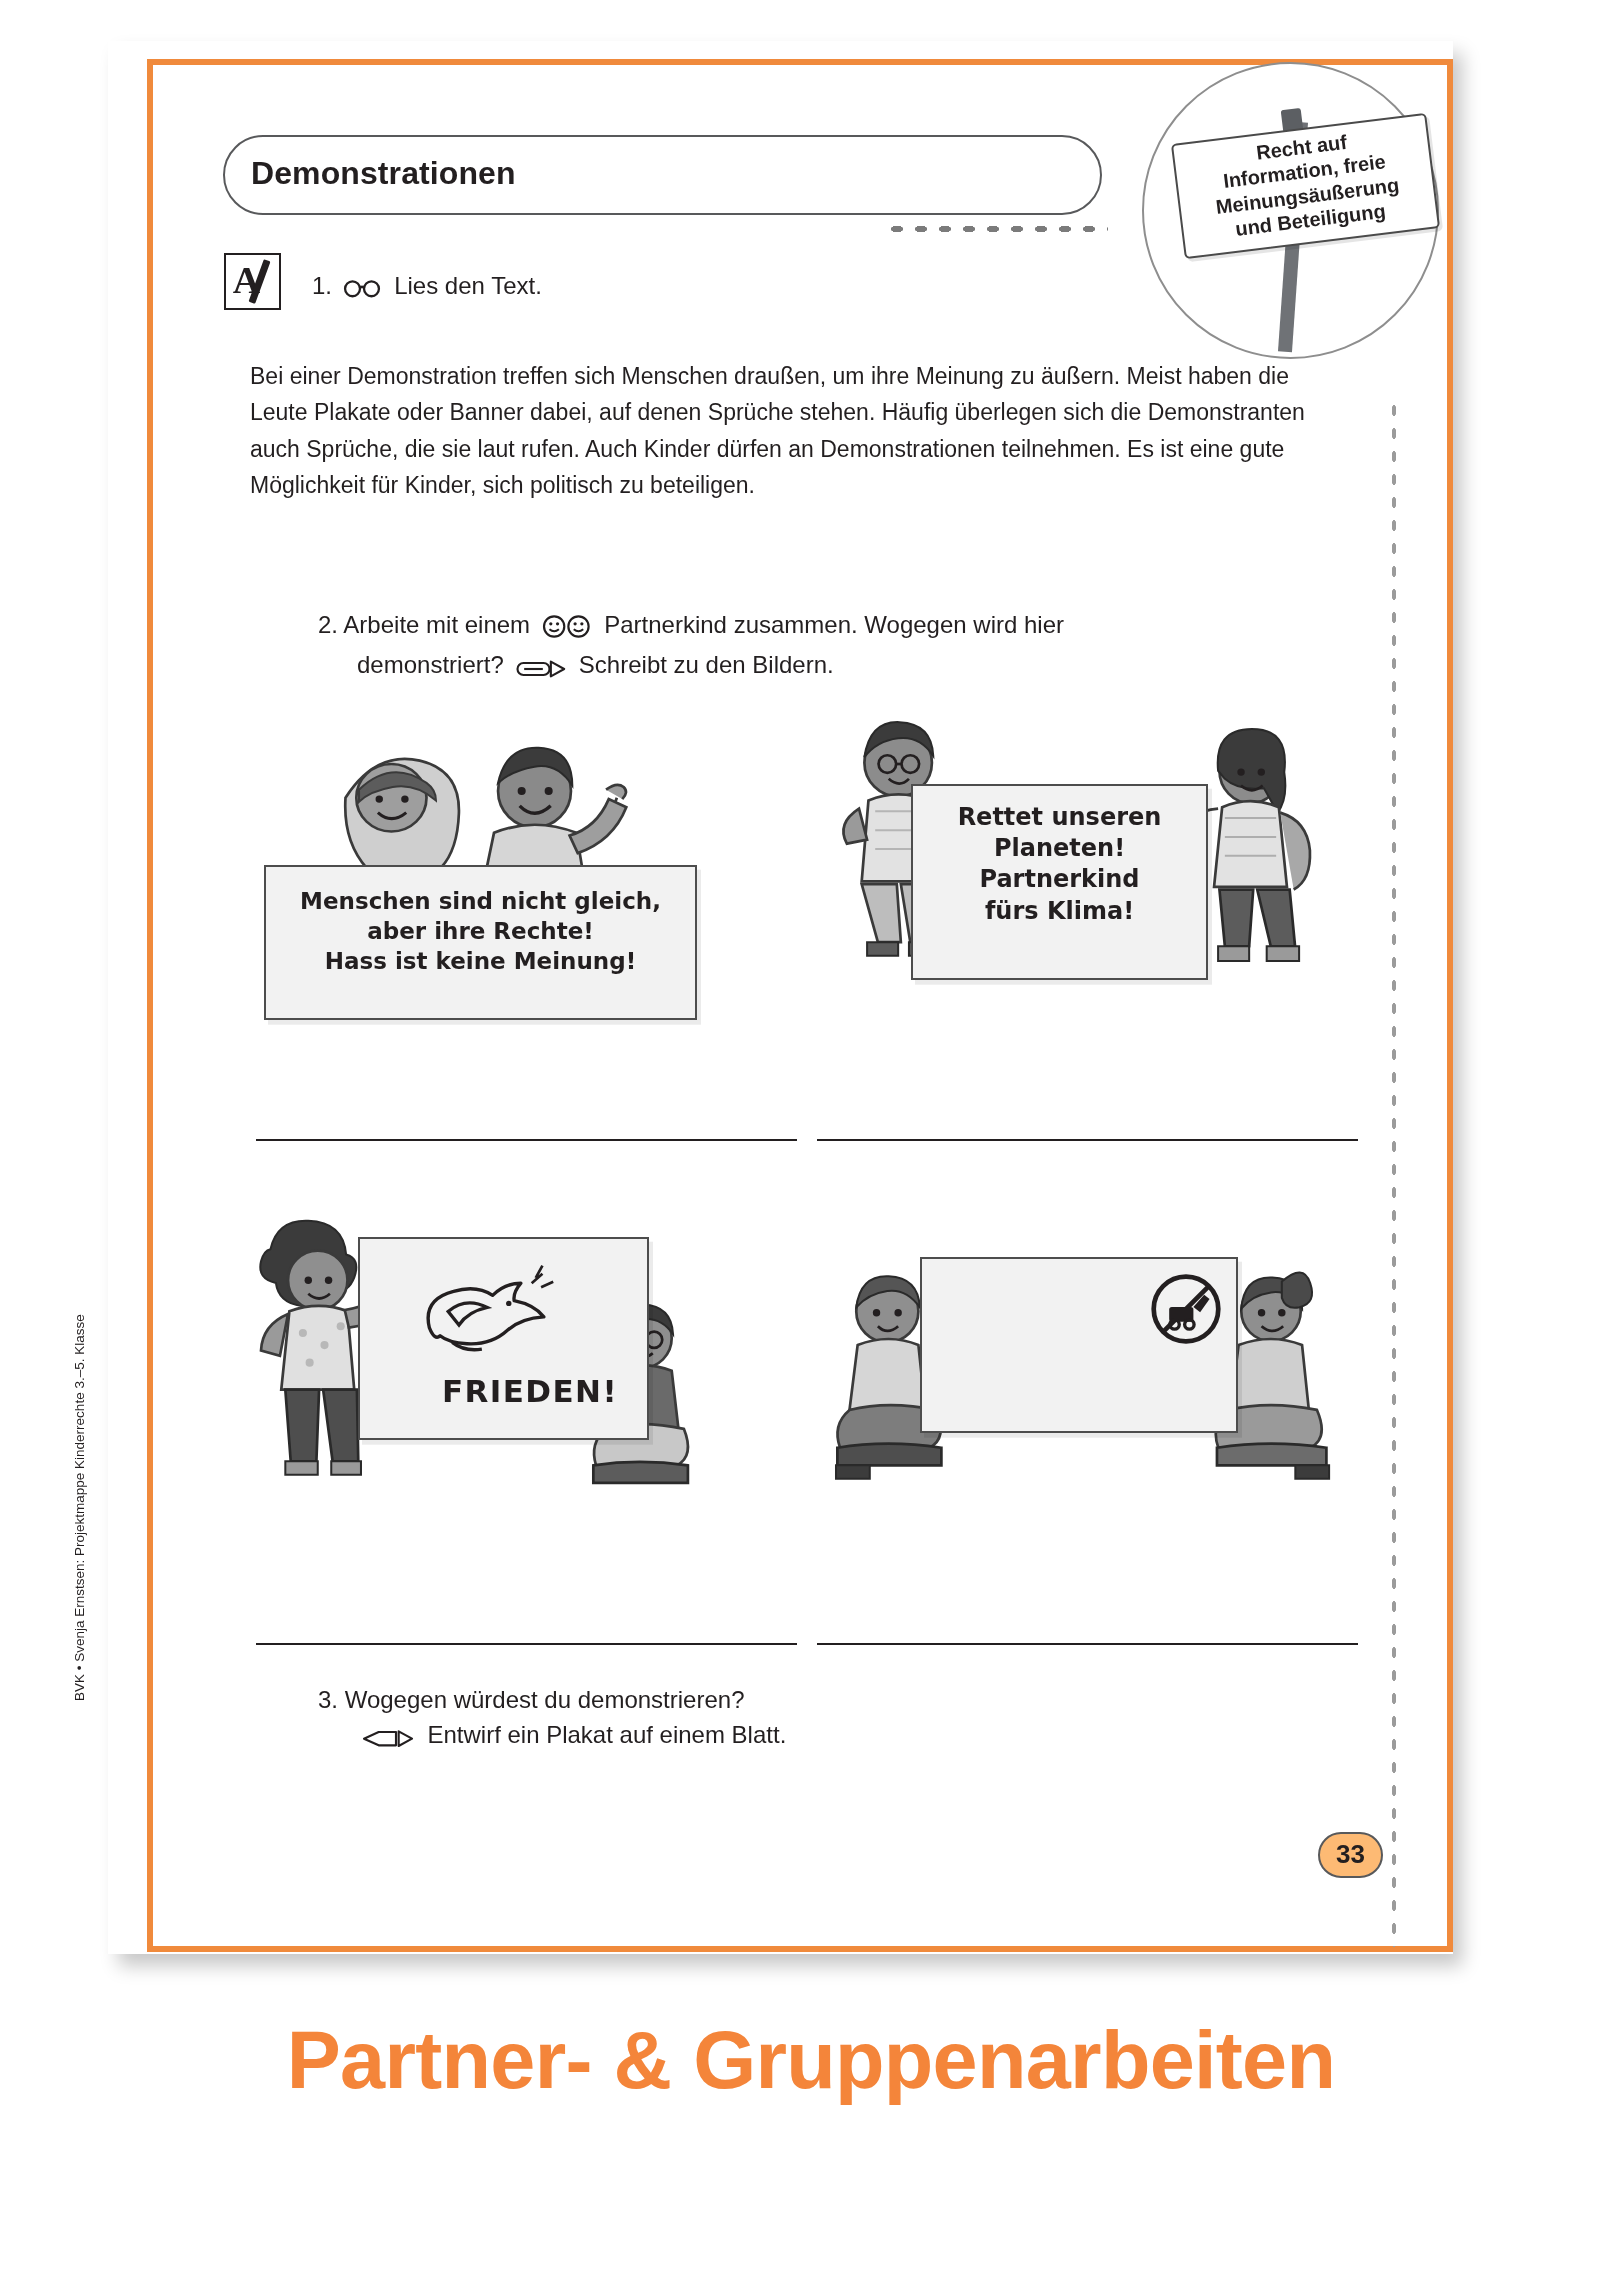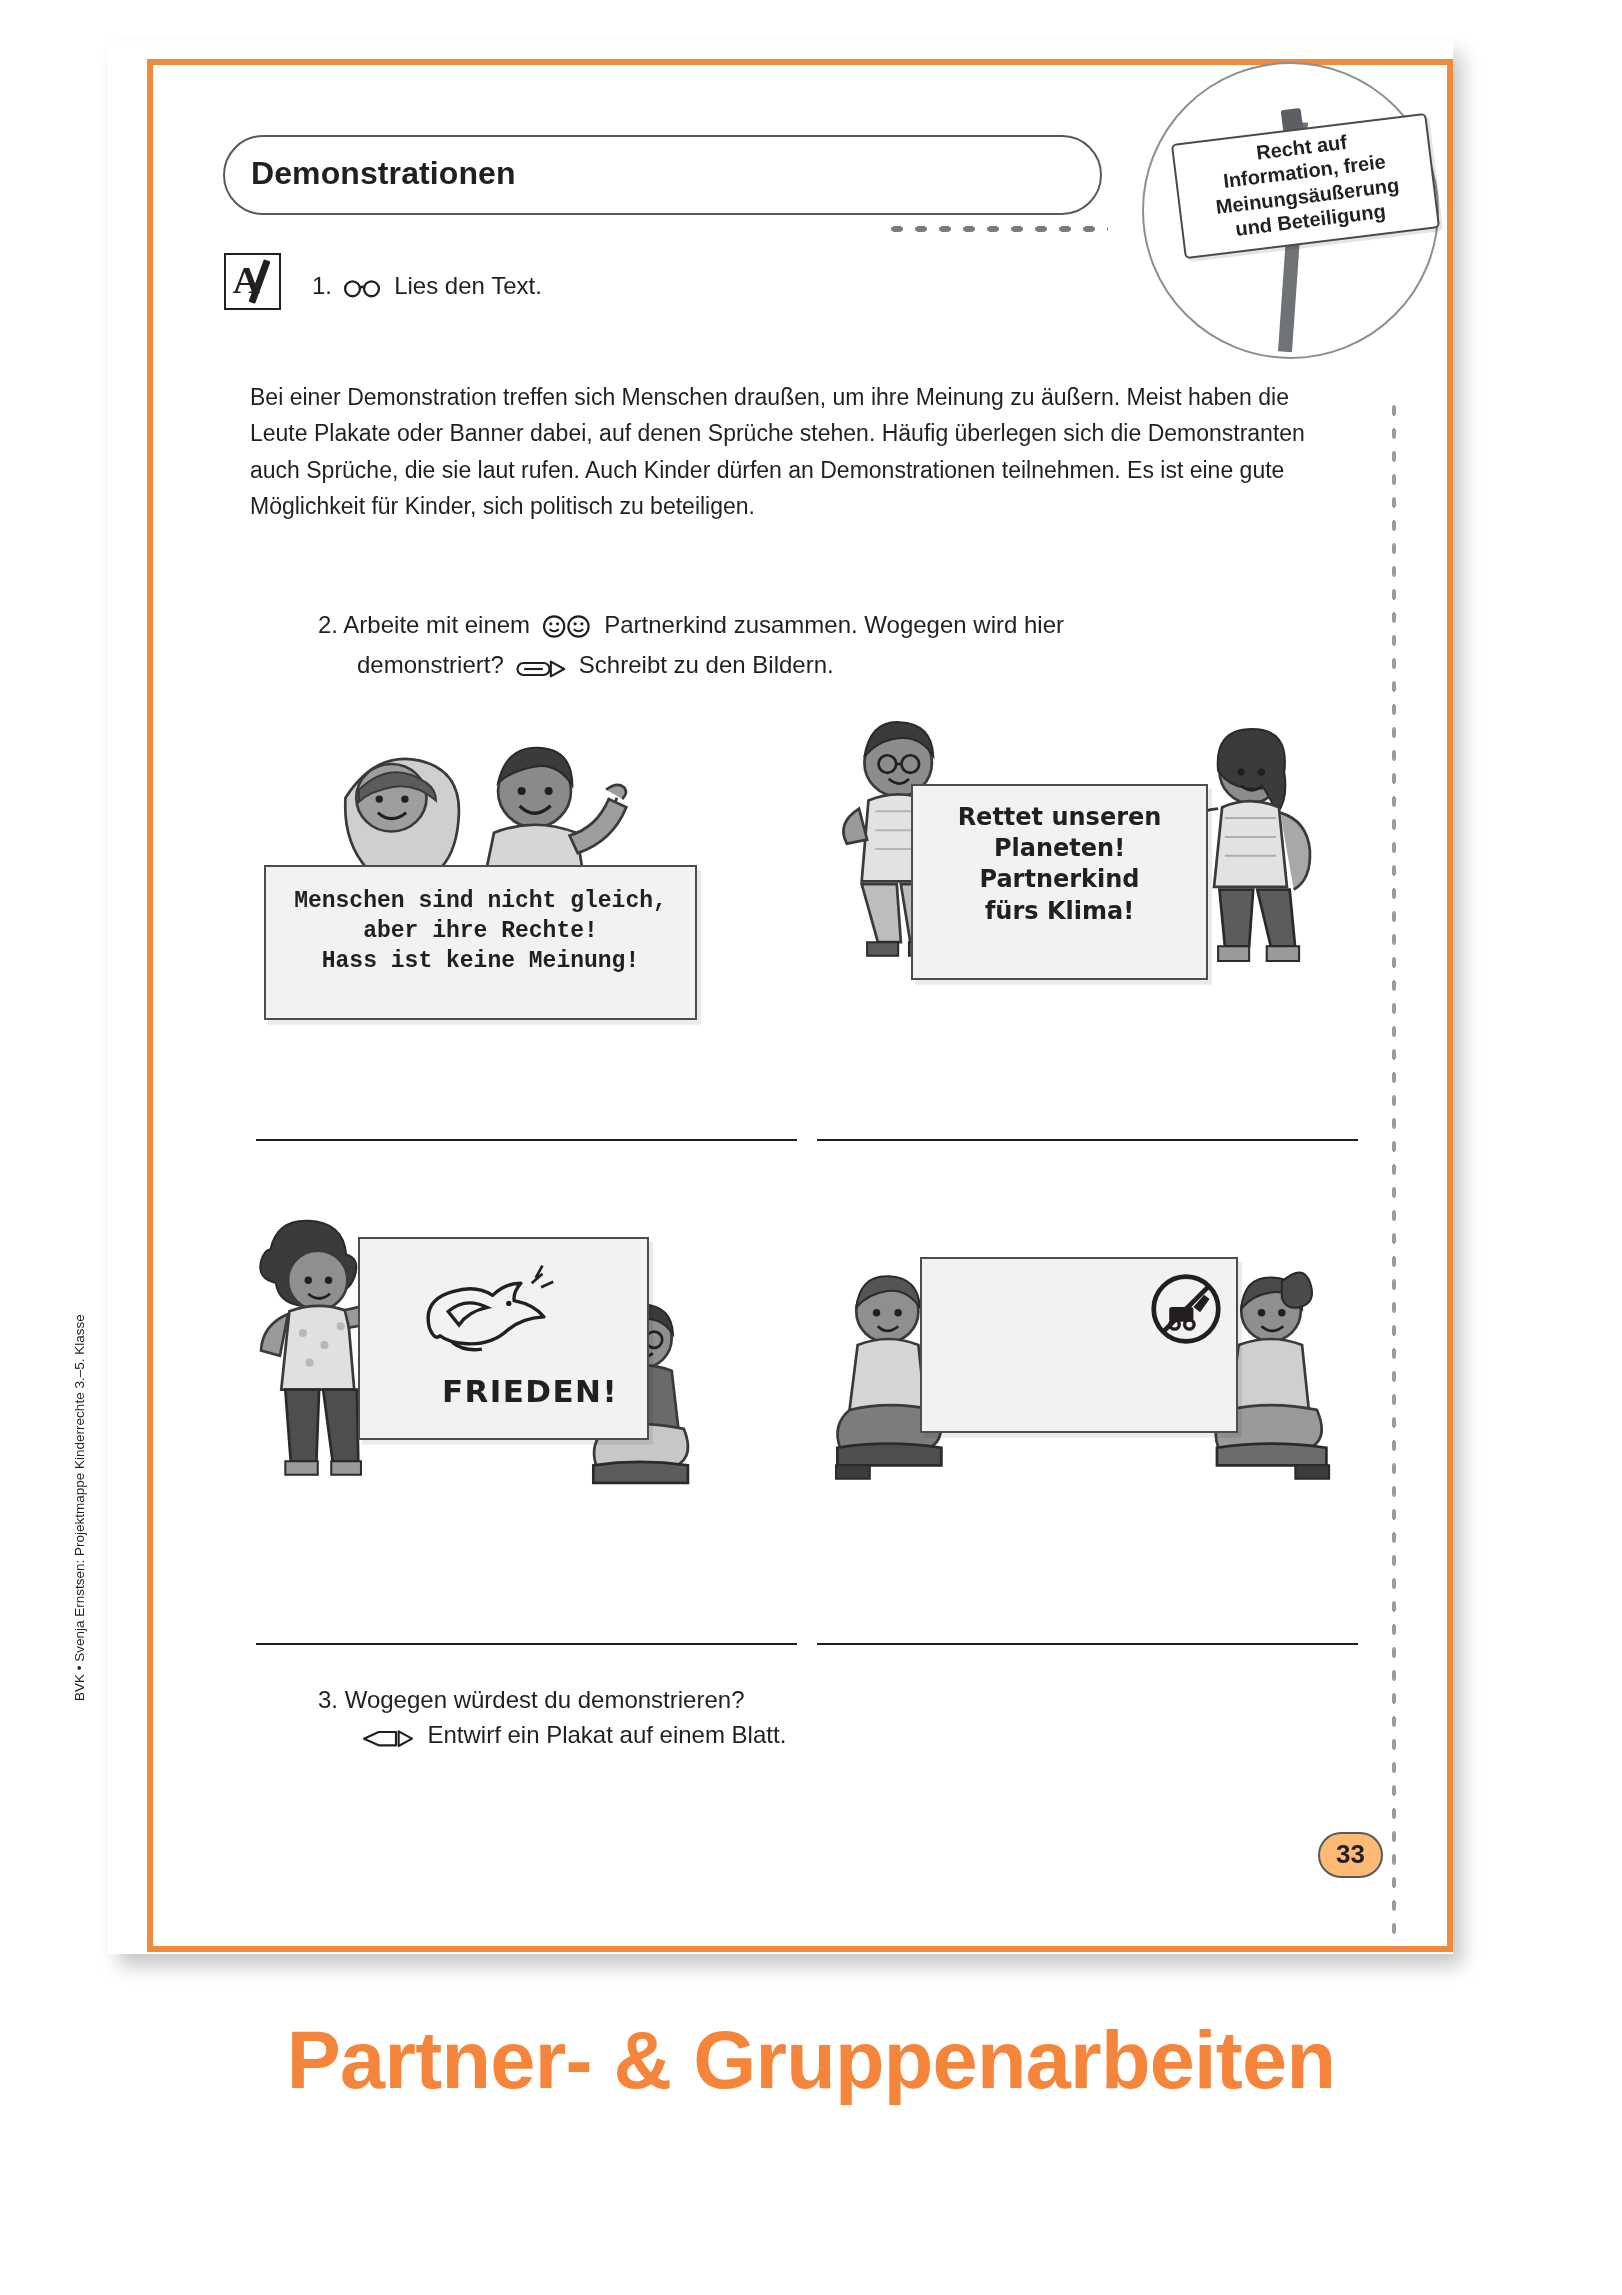--- a/index.html
+++ b/index.html
@@ -181,21 +181,21 @@
 
   .glasses {
     display: inline-block;
     vertical-align: -4px;
     margin: 0 6.8px 0 4px;
   }
 
   .body-text {
     position: absolute;
     left: 250px;
-    top: 379px;
+    top: 358px;
     width: 1075px;
     font-size: 23px;
     line-height: 1.58;
     color: #231F20;
   }
 
   .task2 {
     left: 318px;
     top: 608px;
     width: 946px;
@@ -383,21 +383,21 @@
       <circle cx="381" cy="120" r="6" fill="#231F20"></circle>
       <circle cx="421" cy="120" r="6" fill="#231F20"></circle>
       <path d="M378 142 q22 22 46 0" fill="none" stroke="#231F20" stroke-width="5"></path>
       <path d="M340 182 q60 -24 122 0 l16 96 l-158 0 z" fill="#d6d6d6" stroke="#3a3a3a" stroke-width="4"></path>
       <path d="M462 190 q46 -14 60 -60" fill="none" stroke="#3a3a3a" stroke-width="4"></path>
       <path d="M452 186 q40 -12 58 -54 l26 12 q-20 50 -72 68 z" fill="#9e9e9e" stroke="#3a3a3a" stroke-width="4"></path>
       <path d="M506 118 q16 -12 26 -4 q8 8 -2 18" fill="#9e9e9e" stroke="#3a3a3a" stroke-width="4"></path>
     </svg>
 
     <div class="placard" style="left:0px; top:155px; width:433px; height:155px;"></div>
-    <div class="placard-text" style="left:0px; top:177px; width:433px; font-size:23px;font-family:Liberation Mono, monospace;">
+    <div class="placard-text" style="left:0px; top:177px; width:433px; font-size:23px;">
       <div>Menschen sind nicht gleich,</div>
       <div>aber ihre Rechte!</div>
       <div>Hass ist keine Meinung!</div>
     </div>
   </div>
 
   <div class="scene scene-2">
     <svg width="514" height="351" viewBox="0 0 760 520">
 
       <ellipse cx="118" cy="78" rx="50" ry="50" fill="#8c8c8c" stroke="#3a3a3a" stroke-width="4"></ellipse>

